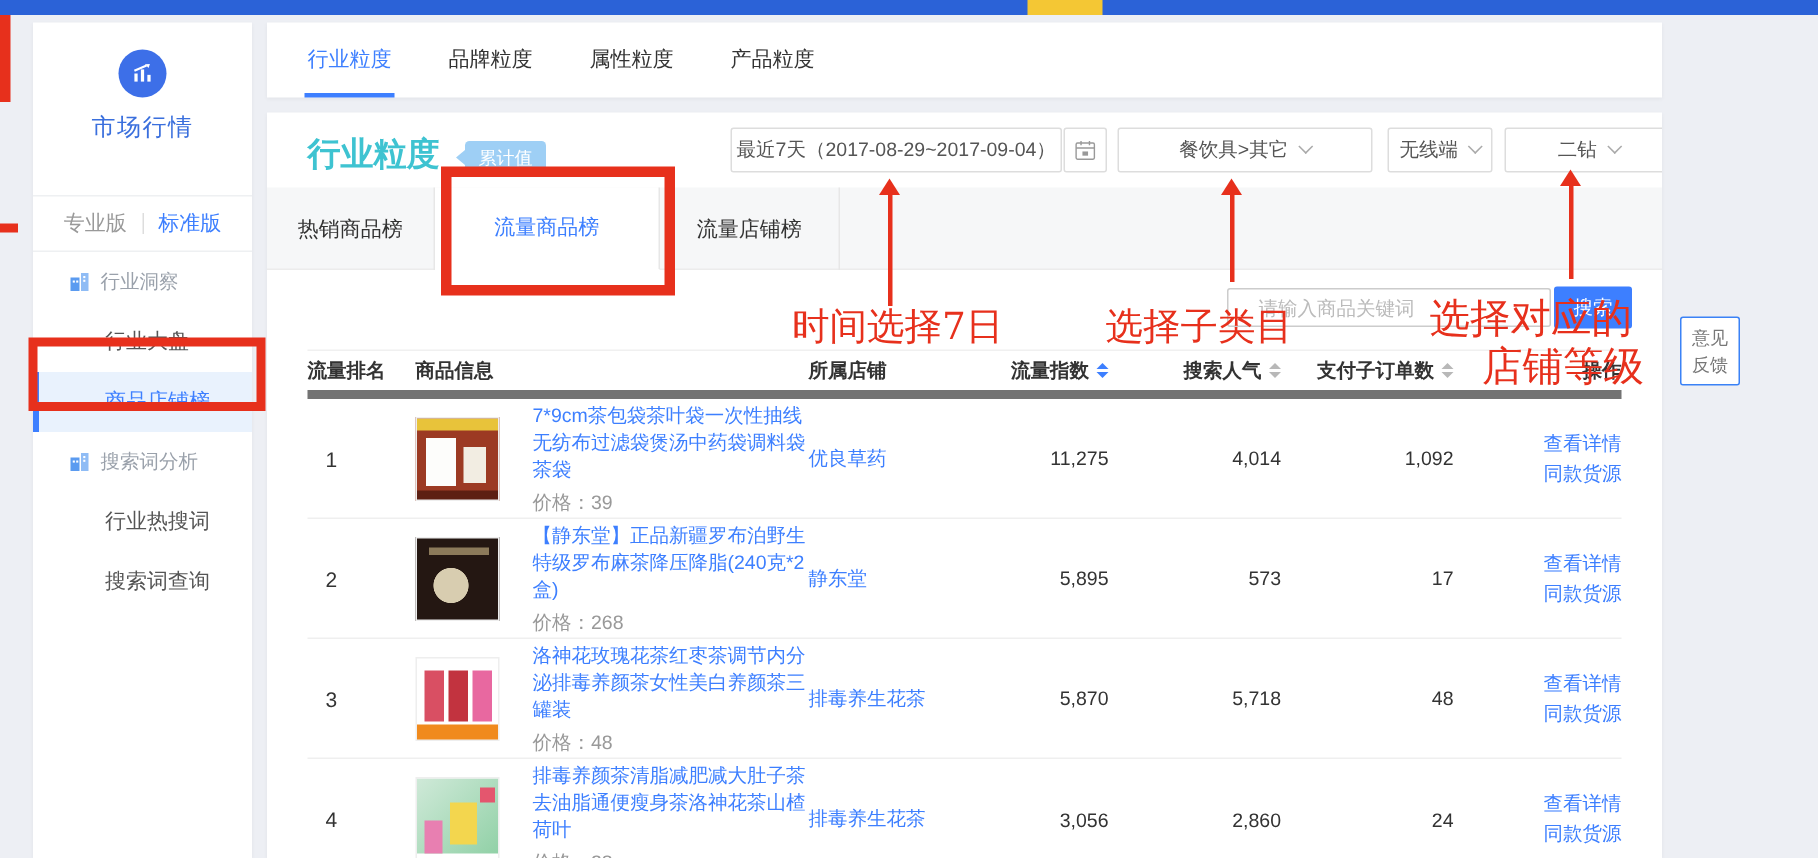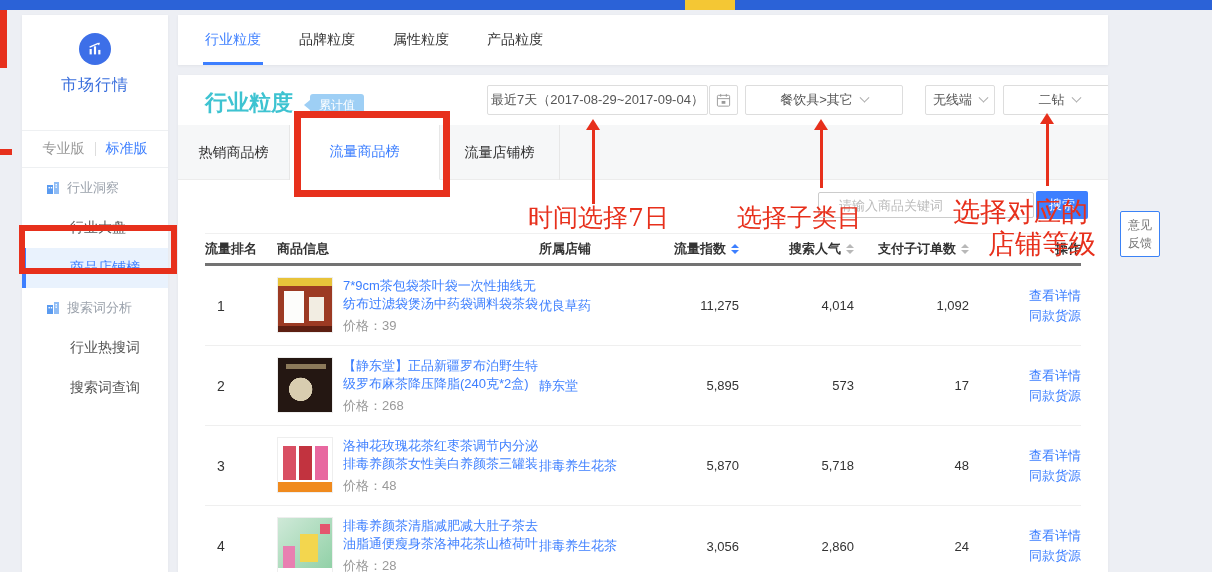--- a/index.html
+++ b/index.html
@@ -39,56 +39,56 @@
 
   
   .main-card{position:absolute;left:178px;top:75px;width:930px;height:497px;background:#fff;box-shadow:0 1px 3px rgba(0,0,0,.05);overflow:hidden;}
   .panel-title{position:absolute;left:27px;top:13px;font-size:22px;font-weight:bold;color:var(--teal);}
   .badge{position:absolute;left:132px;top:19px;background:#9ecff5;color:#fff;font-size:12px;padding:3px 9px;border-radius:3px;}
   .badge::before{content:'';position:absolute;left:-6px;top:6px;border-top:5px solid transparent;border-bottom:5px solid transparent;border-right:6px solid #9ecff5;}
 
   .fbox{position:absolute;top:10px;height:30px;border:1px solid #ddd;border-radius:2px;background:#fff;display:flex;align-items:center;justify-content:center;font-size:13px;color:#555;cursor:pointer;gap:8px;}
   .f-date{left:309px;width:221px;}
   .f-cal{left:531px;width:29px;}
-  .f-cat{left:567px;width:158px;}
+  .f-cat{left:567px;width:170px;}
   .f-wireless{left:747px;width:70px;}
   .f-level{left:825px;width:112px;}
   .chev{width:7px;height:7px;border-right:1px solid #aaa;border-bottom:1px solid #aaa;transform:rotate(45deg) translate(-2px,-2px);}
 
   
   .list-tabs{position:absolute;left:0;top:50px;width:930px;height:55px;background:#f6f7f8;border-bottom:1px solid #ececec;display:flex;}
   .ltab{height:55px;display:flex;align-items:center;justify-content:center;font-size:14px;color:#333;border-right:1px solid #e7e7e7;cursor:pointer;}
   .ltab.t1{width:112px;}.ltab.t2{width:150px;}.ltab.t3{width:120px;}.ltab.t4{width:120px;}
   .ltab.active{background:#fff;color:var(--accent);border-bottom:1px solid #fff;margin-bottom:-1px;}
 
   
   .search-input{position:absolute;left:640px;top:117px;width:216px;height:26px;border:1px solid #ccc;border-radius:2px;font-size:13px;padding:0 20px;color:#333;font-family:inherit;}
   .search-input::placeholder{color:#bbb;}
   .search-btn{position:absolute;left:858px;top:116px;width:52px;height:28px;background:var(--accent);color:#fff;font-size:13px;border:none;border-radius:2px;cursor:pointer;font-family:inherit;}
 
   
-  .thead{position:absolute;left:27px;top:158px;width:876px;height:33px;display:flex;align-items:center;border-top:1px solid #f0f0f0;border-bottom:3px solid #737373;font-size:13px;font-weight:bold;color:#333;}
+  .thead{position:absolute;left:27px;top:158px;width:876px;height:33px;display:flex;align-items:center;border-top:1px solid #f0f0f0;border-bottom:6px solid #737373;font-size:13px;font-weight:bold;color:#333;}
   .tbody{position:absolute;left:27px;top:191px;width:876px;}
   .col-rank{width:60px;}
   .col-product{width:262px;margin-left:12px;}
   .col-shop{width:110px;}
   .col-traffic{width:90px;text-align:right;display:flex;justify-content:flex-end;align-items:center;}
   .col-search{width:115px;text-align:right;display:flex;justify-content:flex-end;align-items:center;}
   .col-orders{width:115px;text-align:right;display:flex;justify-content:flex-end;align-items:center;}
   .col-action{flex:1;text-align:right;}
   .sort{display:inline-flex;flex-direction:column;gap:2px;margin-left:5px;}
   .sort b{display:block;width:0;height:0;border-left:4px solid transparent;border-right:4px solid transparent;}
   .sort b.up{border-bottom:4px solid #b8b8b8;}
   .sort b.dn{border-top:4px solid #b8b8b8;}
   .sort.active b.up{border-bottom-color:var(--accent);}
   .sort.active b.dn{border-top-color:var(--accent);}
   .trow{display:flex;align-items:center;height:80px;border-bottom:1px solid #efefef;font-size:13px;color:#333;}
   .trow:last-child{border-bottom:none;}
   .rank-cell{padding-left:12px;font-size:14px;}
-  .prod-flex{display:flex;gap:10px;align-items:flex-start;}
+  .prod-flex{display:flex;gap:22px;align-items:center;}
   .thumb{width:56px;height:56px;flex:none;border:1px solid #eee;}
   .thumb.t1{background:
     linear-gradient(#e8c33a,#e8c33a) 0 0/100% 8px no-repeat,
     linear-gradient(#fdfdfb,#fdfdfb) 6px 13px/20px 32px no-repeat,
     linear-gradient(#f2ede2,#f2ede2) 31px 19px/15px 24px no-repeat,
     linear-gradient(#5d1f12,#5d1f12) 0 48px/100% 8px no-repeat,
     #9c3a23;}
   .thumb.t2{background:
     radial-gradient(circle at 42% 58%, #d8cdb0 0 26%, transparent 27%),
     linear-gradient(#8c7a5a,#8c7a5a) 8px 6px/40px 5px no-repeat,

